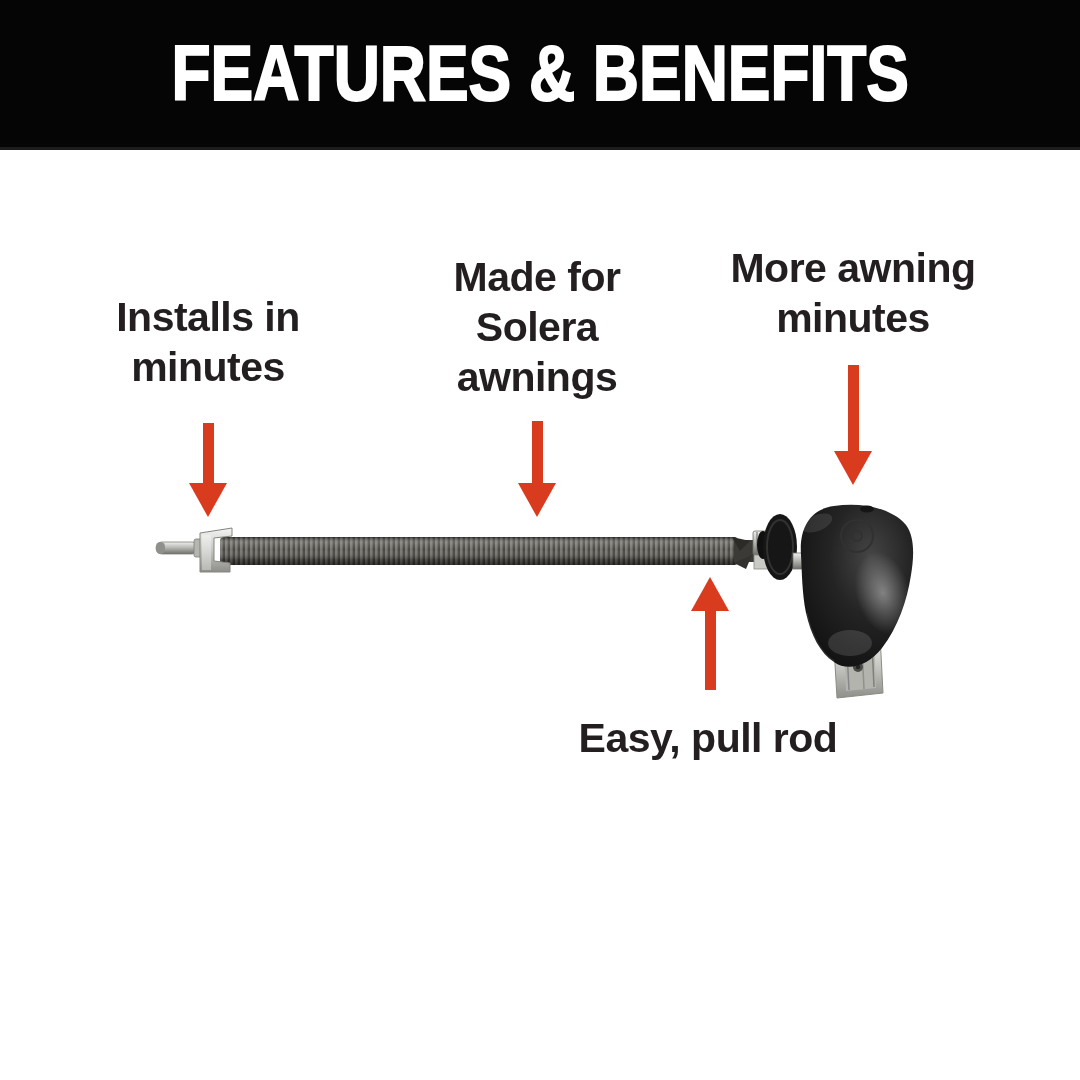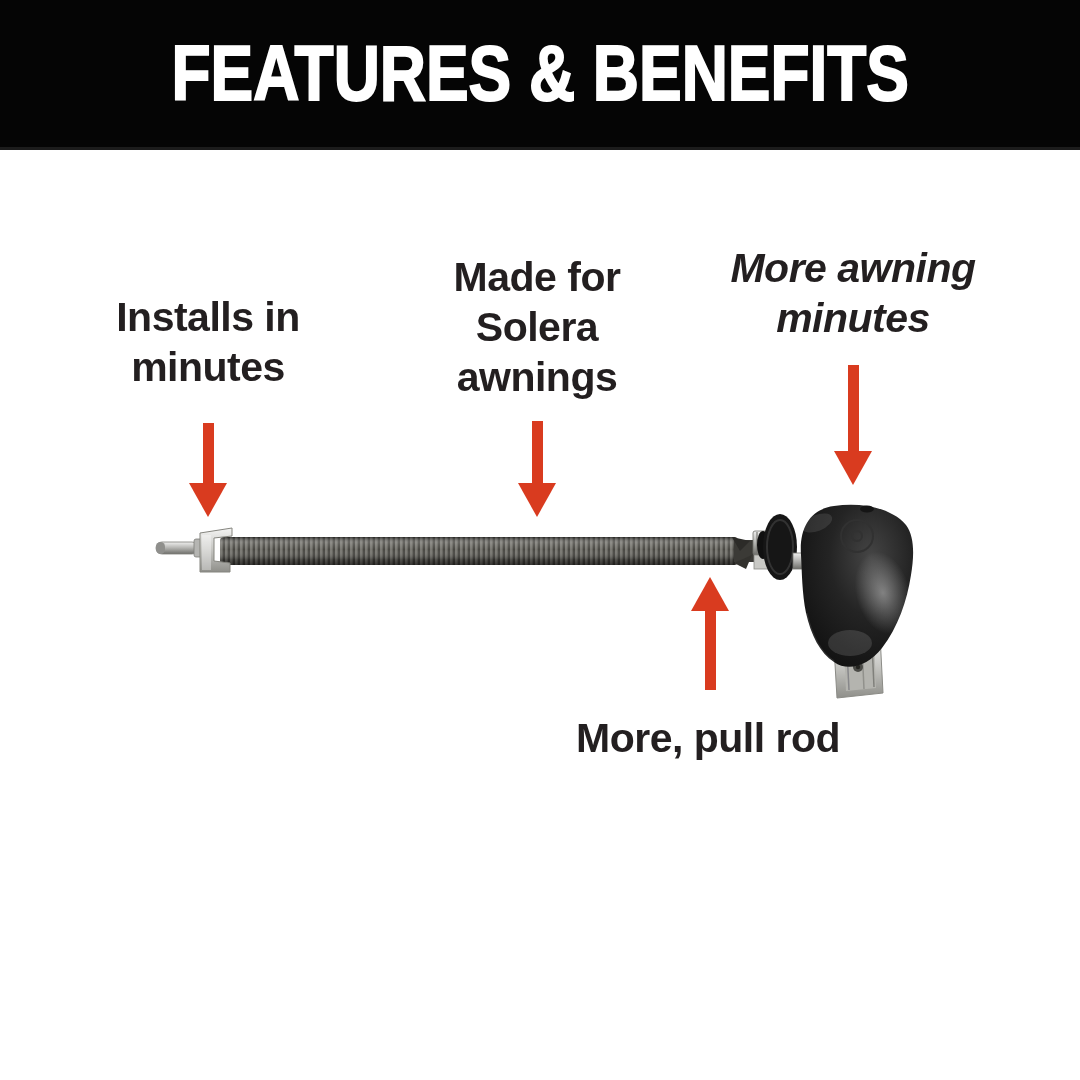--- a/index.html
+++ b/index.html
@@ -61,21 +61,21 @@
     <div>Installs in</div>
     <div>minutes</div>
   </div>
 
   <div class="callout" style="left:537px;top:252px;">
     <div>Made for</div>
     <div>Solera</div>
     <div>awnings</div>
   </div>
 
-  <div class="callout" style="left:853px;top:243px;font-style:italic;">
+  <div class="callout" style="left:853px;top:243px;">
     <div>More awning</div>
     <div>minutes</div>
   </div>
 
   <div class="arrow down" style="left:208px;top:423px;">
     <div class="shaft" style="height:60px;"></div>
     <div class="head"></div>
   </div>
   <div class="arrow down" style="left:537px;top:421px;">
     <div class="shaft" style="height:62px;"></div>
@@ -180,21 +180,21 @@
       <path d="M656,118 C661,140 670,158 684,167" fill="none" stroke="#ffffff" stroke-opacity="0.1" stroke-width="3"></path>
     </g>
   </svg>
 
   <div class="arrow up" style="left:710px;top:577px;">
     <div class="head"></div>
     <div class="shaft" style="height:79px;"></div>
   </div>
 
   <div class="callout" style="left:708px;top:713px;">
-    <div>More, pull rod</div>
+    <div>Easy, pull rod</div>
   </div>
 
   <div class="logo">
     <svg class="mark" viewBox="0 0 68 66">
       <defs>
         <linearGradient id="grayMark" x1="0" y1="0" x2="0.6" y2="1">
           <stop offset="0" stop-color="#d4d6d8"></stop>
             <stop offset="0.55" stop-color="#a5a8ab"></stop>
           <stop offset="1" stop-color="#77797d"></stop>
         </linearGradient>

